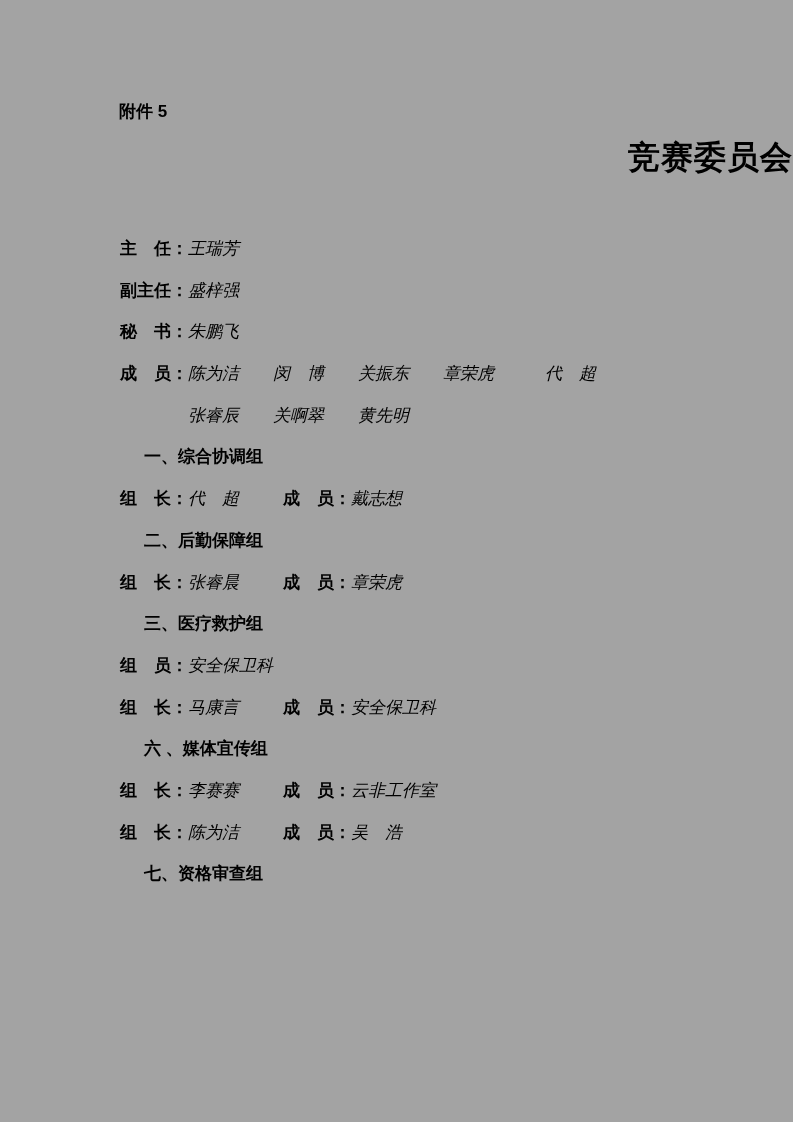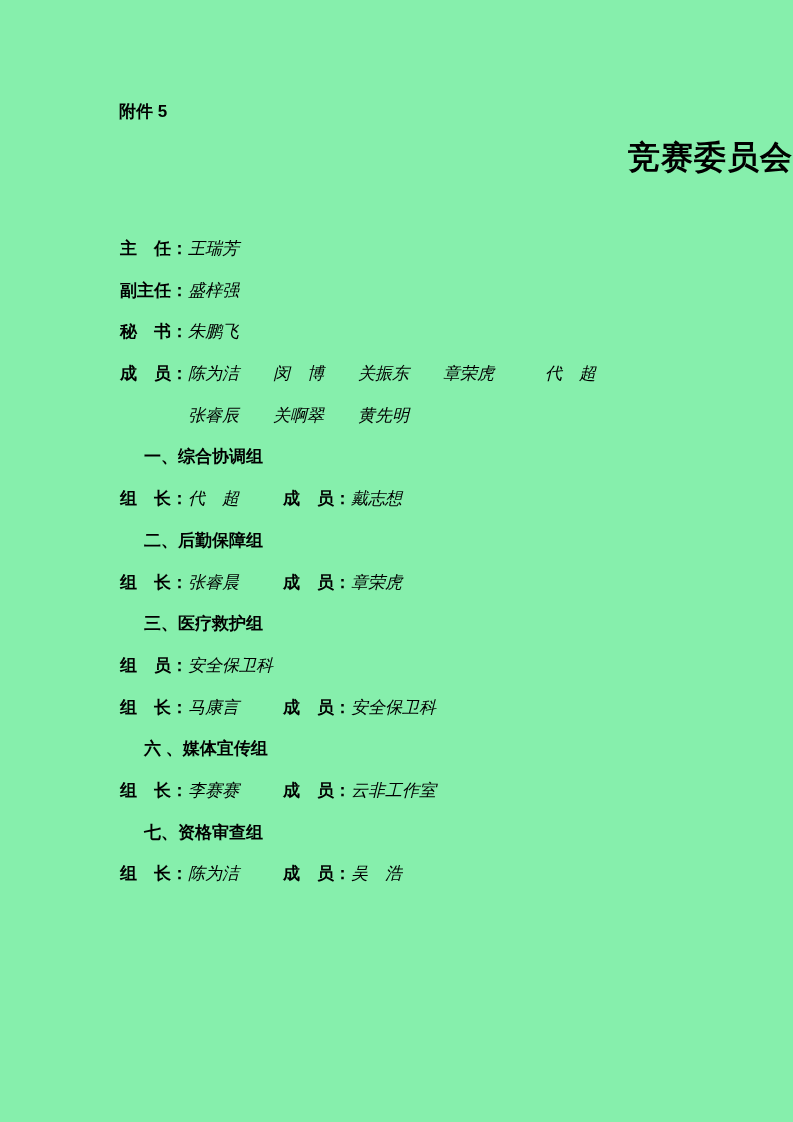--- a/index.html
+++ b/index.html
@@ -1,20 +1,20 @@
 <!DOCTYPE html>
 <html><head>
 <meta charset="utf-8">
 <style>
   html, body { margin: 0; padding: 0; background: #ffffff; }
   .page {
     position: relative;
     width: 793px;
     height: 1122px;
-    background: #86efac;
+    background: #a3a3a3;
     color: #000000;
     font-family: "Liberation Serif", serif;
     overflow: hidden;
   }
   .attachment {
     position: absolute;
     left: 119px;
     top: 100px;
     font-size: 17px;
     font-weight: bold;
@@ -95,18 +95,18 @@
 
     <div class="line"><span class="lbl">组　员：</span><span class="val">安全保卫科</span></div>
 
 
     <div class="line"><span class="lbl">组　长：</span><span class="val">马康言</span><span class="lbl second">成　员：</span><span class="val">安全保卫科</span></div>
 
     <div class="line heading">六 、媒体宜传组</div>
 
     <div class="line"><span class="lbl">组　长：</span><span class="val">李赛赛</span><span class="lbl second">成　员：</span><span class="val">云非工作室</span></div>
 
+    <div class="line"><span class="lbl">组　长：</span><span class="val">陈为洁</span><span class="lbl second">成　员：</span><span class="val">吴　浩</span></div>
+
     <div class="line heading">七、资格审查组</div>
-
-    <div class="line"><span class="lbl">组　长：</span><span class="val">陈为洁</span><span class="lbl second">成　员：</span><span class="val">吴　浩</span></div>
 
   </div>
 </div>
 
 </body></html>

